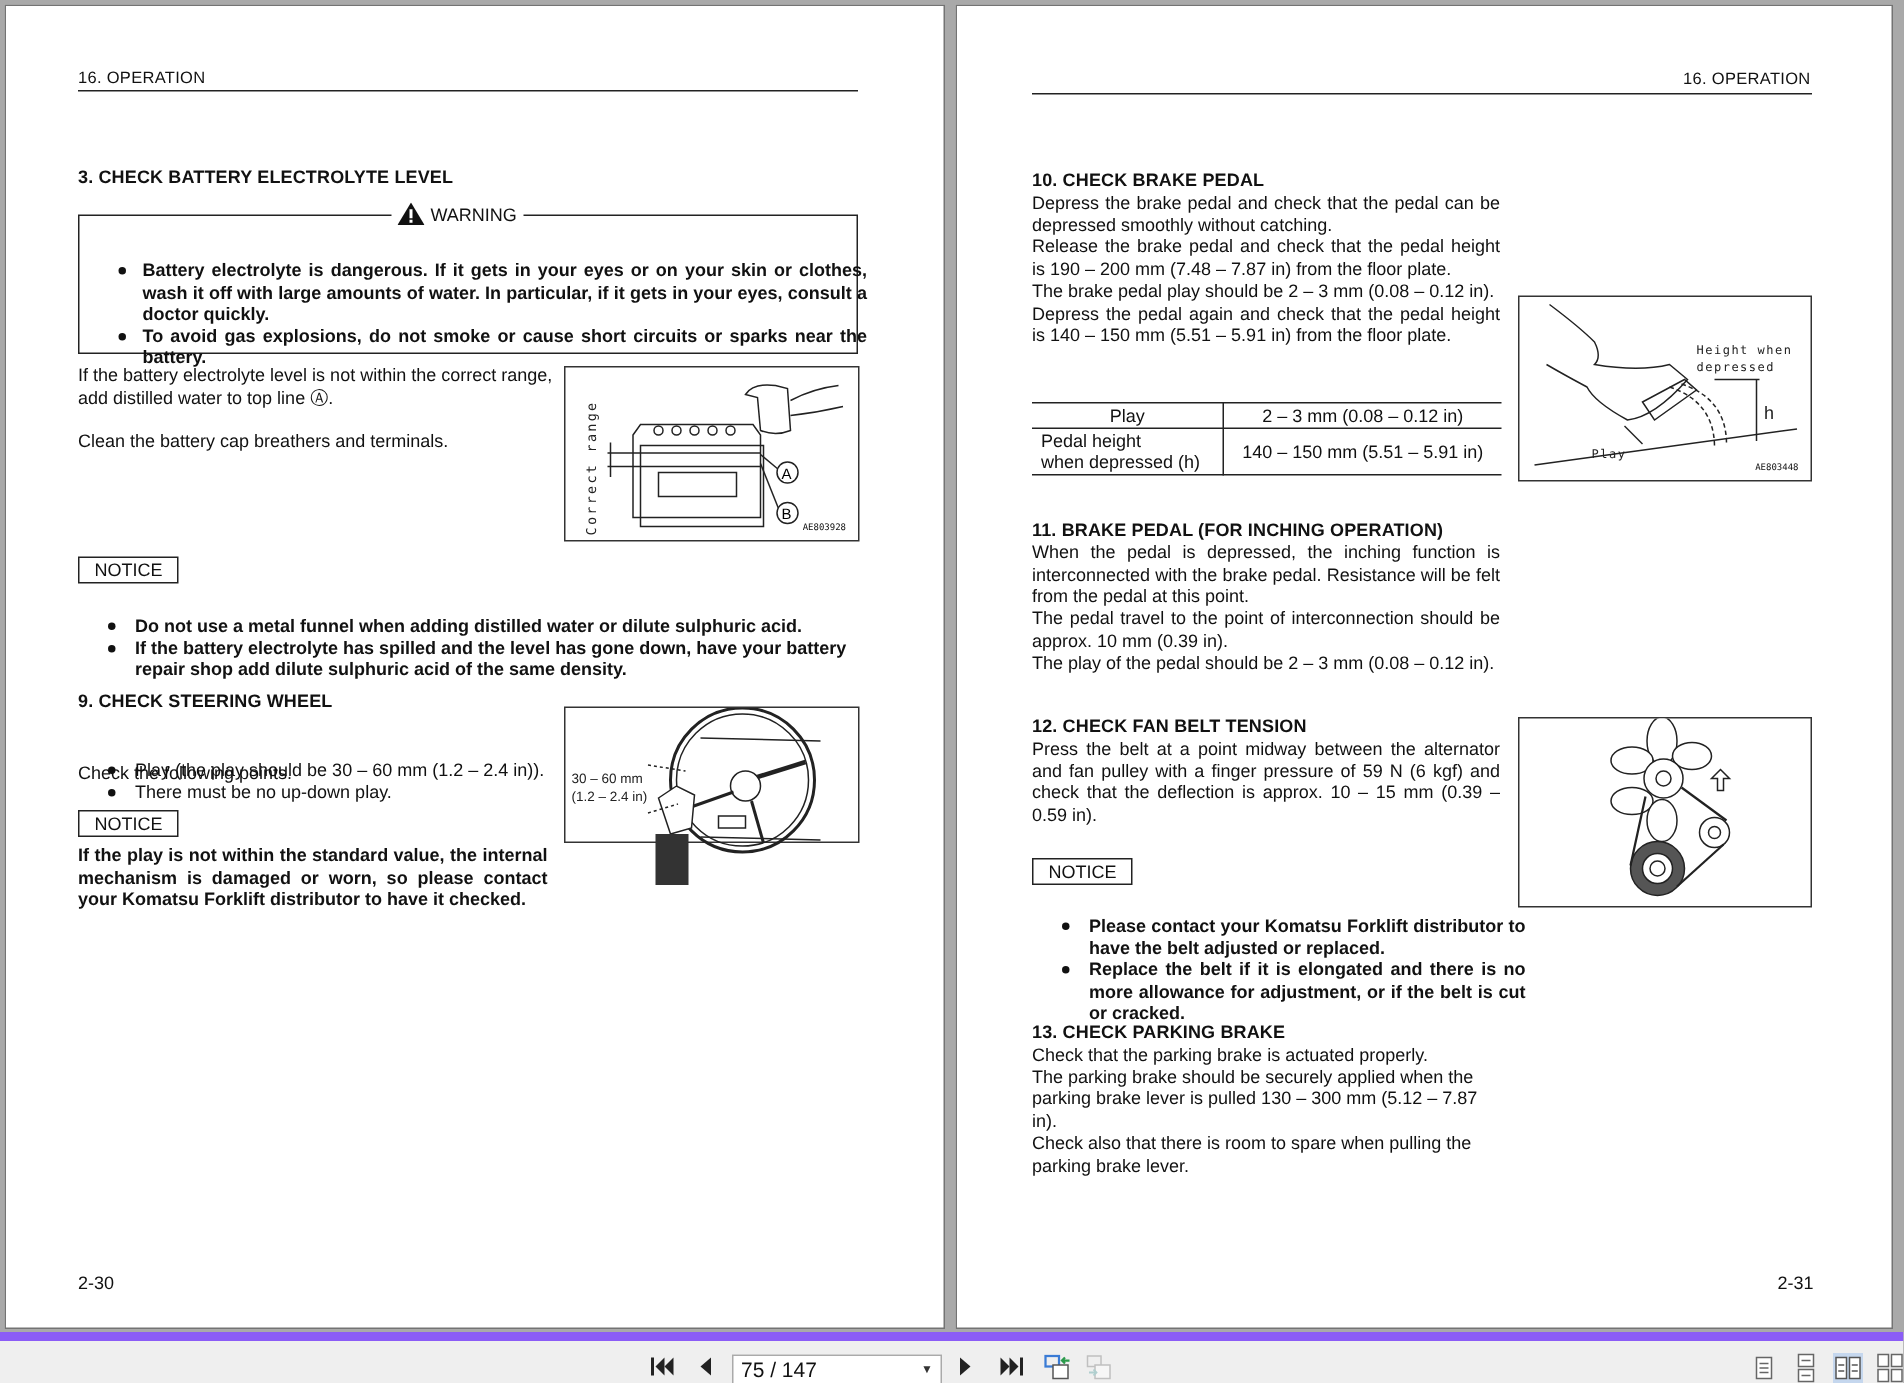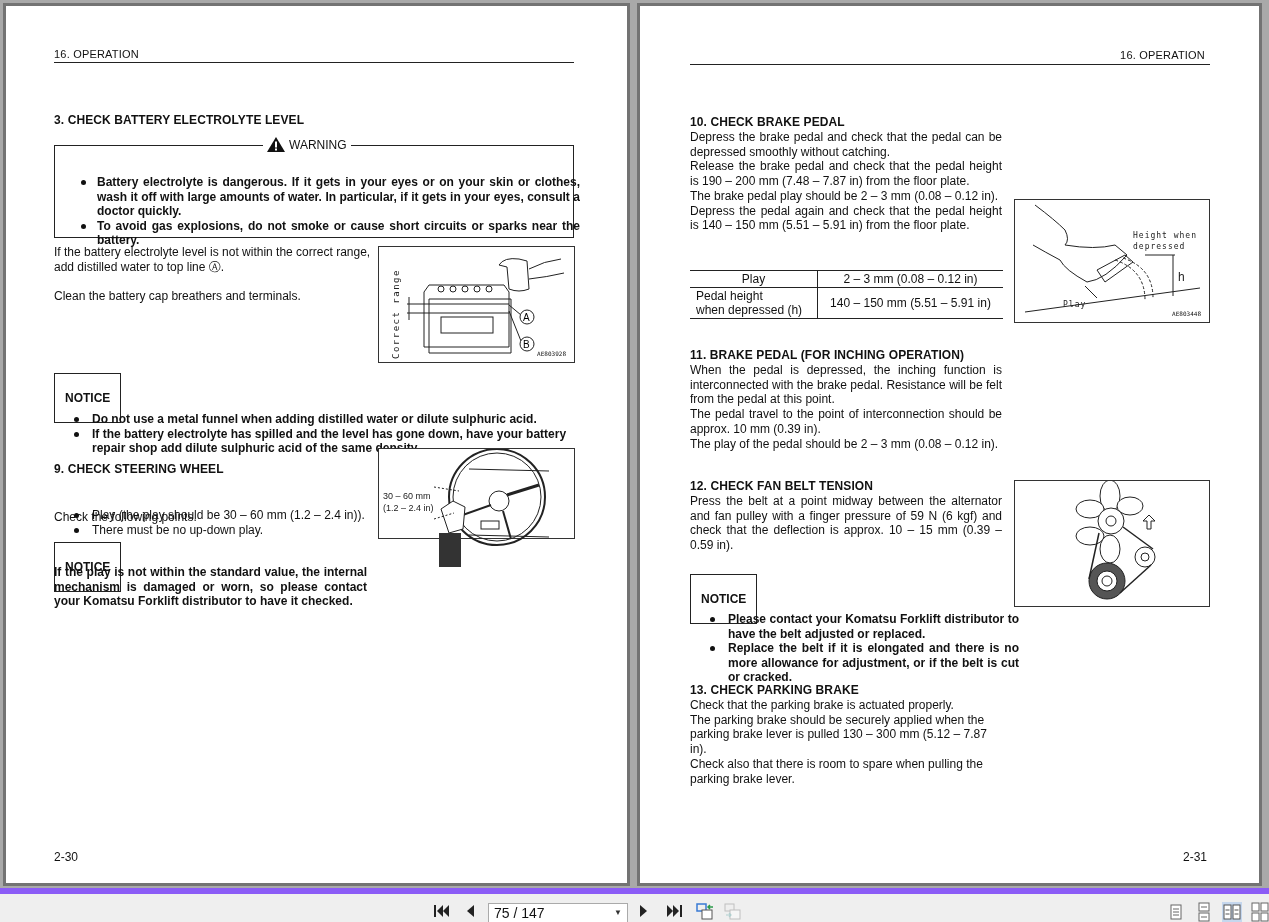--- a/index.html
+++ b/index.html
@@ -4,21 +4,21 @@
 <style>
   html, body { margin:0; padding:0; }
   body {
     width:1269px; height:922px; position:relative; overflow:hidden;
     background:#a9a9a9;
     font-family:"Liberation Sans", sans-serif; color:#111;
   }
   .viewer { position:absolute; left:0; top:0; width:1269px; height:888px; background:#a9a9a9; }
   .page {
     position:absolute; top:3px; background:#fff;
-    border:3px solid #737373; box-sizing:border-box;
+    border:1px solid #737373; box-sizing:border-box;
   }
   .page.left { left:3px; width:627px; height:883px; }
   .page.right { left:637px; width:625px; height:883px; }
   .running-head {
     position:absolute; font-size:11px; letter-spacing:0.2px;
   }
   .head-rule { position:absolute; height:1px; background:#222; }
   .sec-title { position:absolute; font-weight:bold; font-size:12px; letter-spacing:0.1px; }
   .txt { position:absolute; font-size:12px; line-height:14.7px; }
   .txt.bold { font-weight:bold; }
@@ -30,22 +30,22 @@
     position:absolute; background:#fff; padding:0 4px; font-size:12px;
     display:flex; align-items:center; gap:4px;
   }
   .bullets { margin:16px; padding:0; list-style:none; }
   .bullets li { position:relative; padding-left:22px; font-size:12px; line-height:14.6px; }
   .bullets li .dot {
     position:absolute; left:4px; top:5px; width:5px; height:5px; border-radius:50%; background:#111;
   }
   .bullets.bold li { font-weight:bold; }
   .notice {
-    position:absolute; border:1px solid #222; font-weight:bold; font-size:12px;
-    padding:17px 10px; background:#fff;
+    position:absolute; border:1px solid #222; font-weight:normal; font-size:12px;
+    padding:1px 10px; background:#fff;
   }
   .figure {
     position:absolute; border:1px solid #333; box-sizing:border-box; background:#fff;
   }
   .fig-code { position:absolute; font-family:"DejaVu Sans Mono", monospace; font-size:6px; right:8px; bottom:5px; }
   .pagenum { position:absolute; font-size:12px; }
   table.spec {
     position:absolute; border-collapse:collapse; font-size:12px;
   }
   table.spec td { padding:1px 6px; line-height:14px; }
@@ -129,21 +129,21 @@
       <li><span class="dot"></span><span>If the battery electrolyte has spilled and the level has gone down, have your battery repair shop add dilute sulphuric acid of the same density.</span></li>
     </ul>
 
     <div class="sec-title" style="left:48px; top:456px;">9.   CHECK STEERING WHEEL</div>
     <div class="txt" style="left:48px; top:471px;margin-top:33px;">Check the following points.</div>
     <ul class="bullets" style="position:absolute; left:48px; top:486px; width:320px;">
       <li><span class="dot"></span><span>Play (the play should be 30 – 60 mm (1.2 – 2.4 in)).</span></li>
       <li><span class="dot"></span><span>There must be no up-down play.</span></li>
     </ul>
 
-    <div class="figure" style="left:372px; top:442px; width:197px; height:91px;">
+    <div class="figure" style="left:372px; top:467px; width:197px; height:91px;">
       <svg width="195" height="120" viewBox="0 0 195 120">
         <circle cx="118" cy="48" r="48" fill="none" stroke="#222" stroke-width="2"></circle>
         <circle cx="118" cy="48" r="44" fill="none" stroke="#222"></circle>
         <circle cx="120" cy="52" r="10" fill="none" stroke="#222"></circle>
         <line x1="128" y1="46" x2="160" y2="36" stroke="#222" stroke-width="3"></line>
         <line x1="112" y1="56" x2="78" y2="68" stroke="#222" stroke-width="2"></line>
         <line x1="124" y1="62" x2="132" y2="90" stroke="#222" stroke-width="2"></line>
         <line x1="90" y1="20" x2="170" y2="22" stroke="#222"></line>
         <line x1="90" y1="86" x2="170" y2="88" stroke="#222"></line>
         <rect x="102" y="72" width="18" height="8" fill="none" stroke="#222"></rect>

